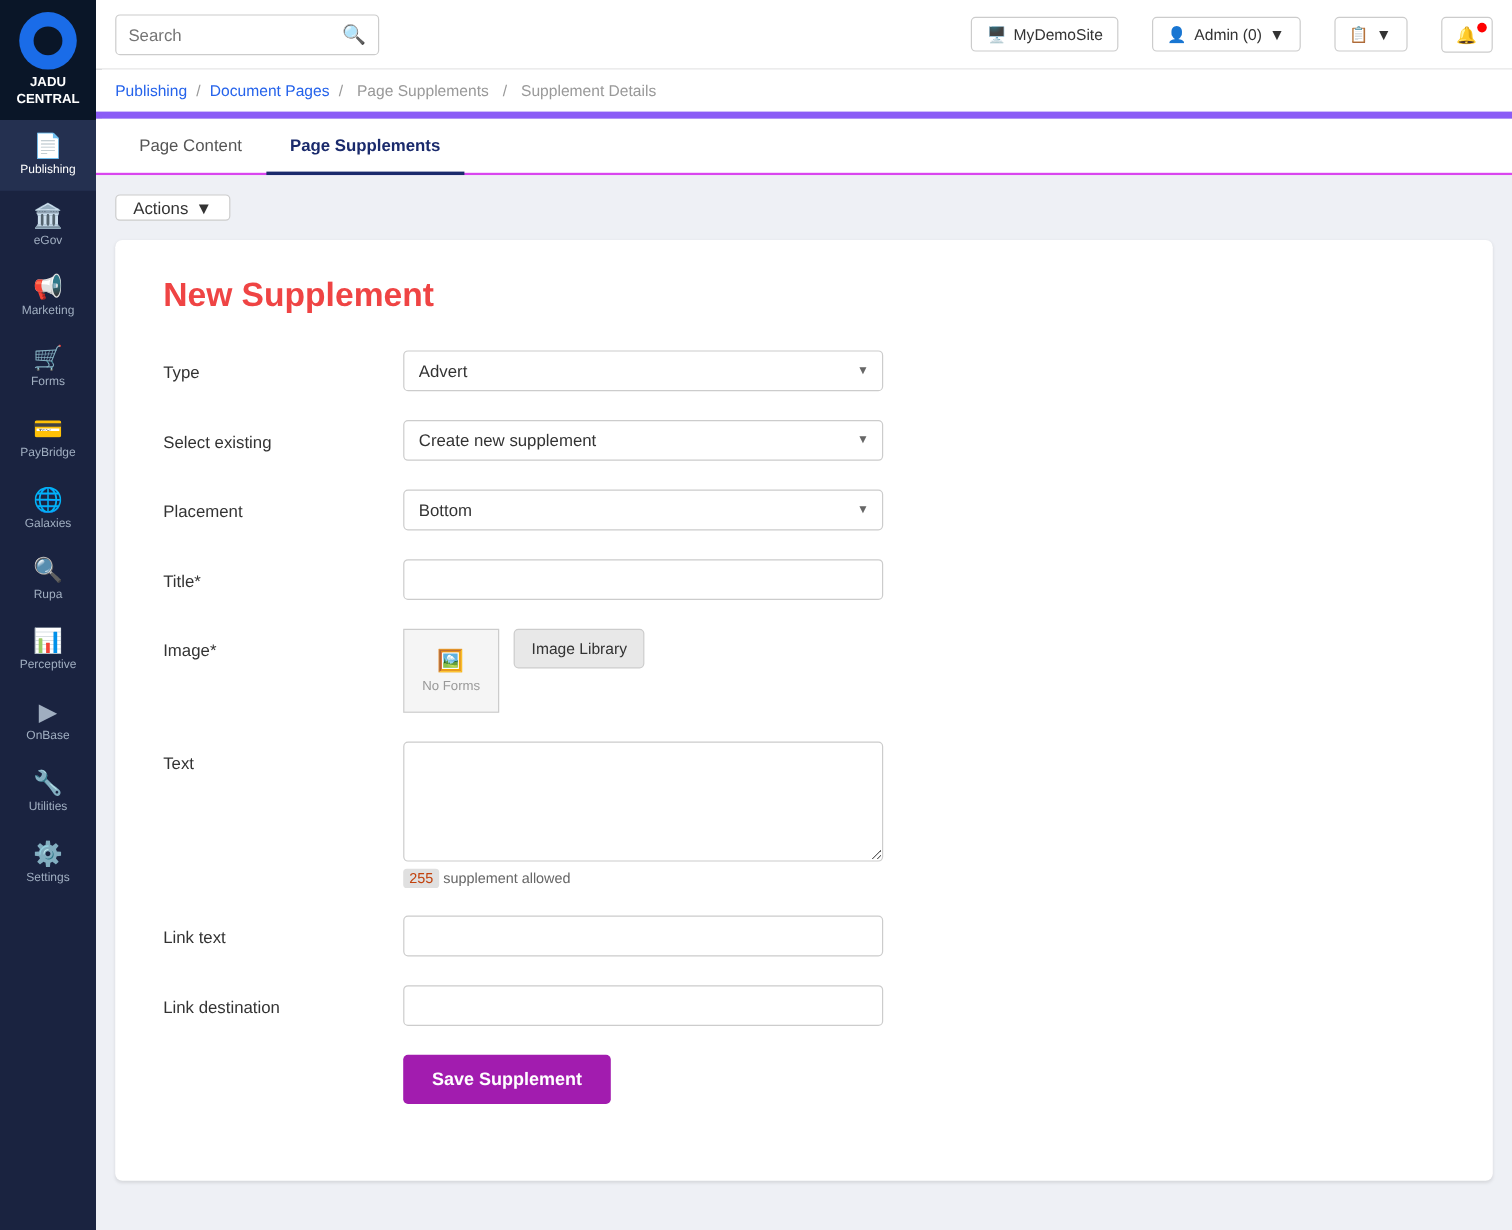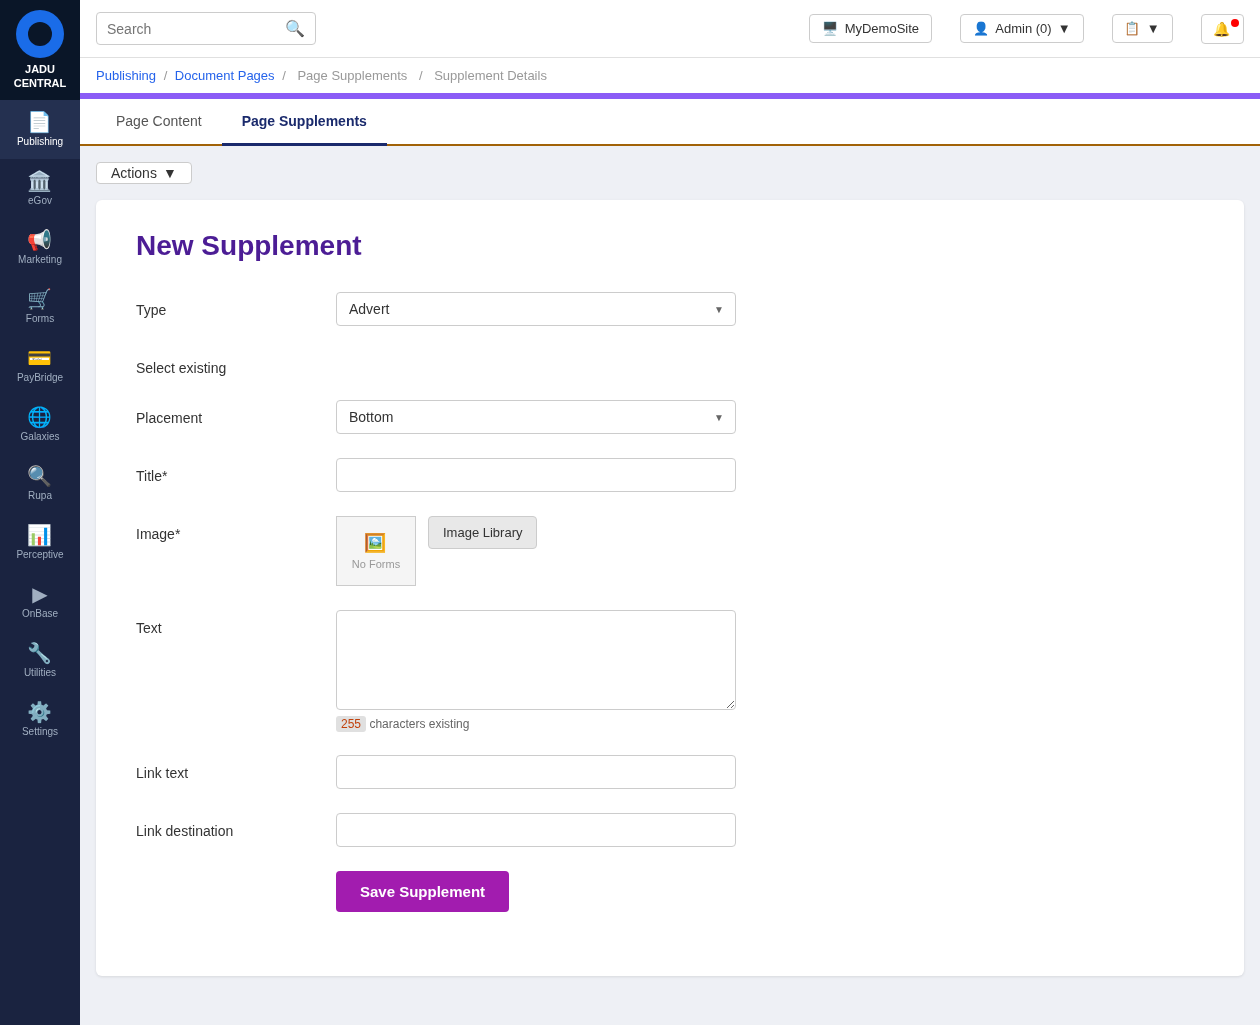--- a/index.html
+++ b/index.html
@@ -147,21 +147,21 @@
       border-bottom: 6px solid #8b5cf6;
       flex-shrink: 0;
     }
     #breadcrumb a { color: #2563eb; text-decoration: none; }
     #breadcrumb span { color: #999; margin: 0 4px; }
 
     
     #tabs-bar {
       background: white;
       display: flex;
-      border-bottom: 2px solid #a16207;
+      border-bottom: 2px solid #d946ef;
       padding: 0 16px;
       flex-shrink: 0;
     }
     .tab {
       padding: 14px 20px;
       cursor: pointer;
       font-size: 14px;
       color: #555;
       border-bottom: 3px solid transparent;
       margin-bottom: -2px;
@@ -200,21 +200,21 @@
     
     #form-card {
       background: white;
       border-radius: 6px;
       padding: 30px 40px 40px 40px;
       box-shadow: 0 1px 3px rgba(0,0,0,0.1);
     }
     .form-title {
       font-size: 28px;
       font-weight: bold;
-      color: #4c1d95;
+      color: #ef4444;
       margin-bottom: 30px;
     }
 
     
     .form-row {
       display: flex;
       align-items: flex-start;
       margin-bottom: 24px;
     }
     .form-label {
@@ -429,20 +429,27 @@
               <option>Advert</option>
               <option>Banner</option>
               <option>Widget</option>
             </select>
           </div>
         </div>
       </div>
 
       <div class="form-row">
         <div class="form-label">Select existing</div>
+        <div class="form-control">
+          <div class="select-wrapper">
+            <select>
+              <option>Create new supplement</option>
+            </select>
+          </div>
+        </div>
       </div>
 
       <div class="form-row">
         <div class="form-label">Placement</div>
         <div class="form-control">
           <div class="select-wrapper">
             <select>
               <option>Bottom</option>
               <option>Top</option>
               <option>Left</option>
@@ -471,21 +478,21 @@
           </div>
         </div>
       </div>
 
       <div class="form-row">
         <div class="form-label">Text</div>
         <div class="form-control">
           <textarea style=""></textarea>
           <div class="char-count">
             <strong>255</strong>
-            <span>characters existing</span>
+            <span>supplement allowed</span>
           </div>
         </div>
       </div>
 
       <div class="form-row">
         <div class="form-label">Link text</div>
         <div class="form-control">
           <input type="text" style="">
         </div>
       </div>

